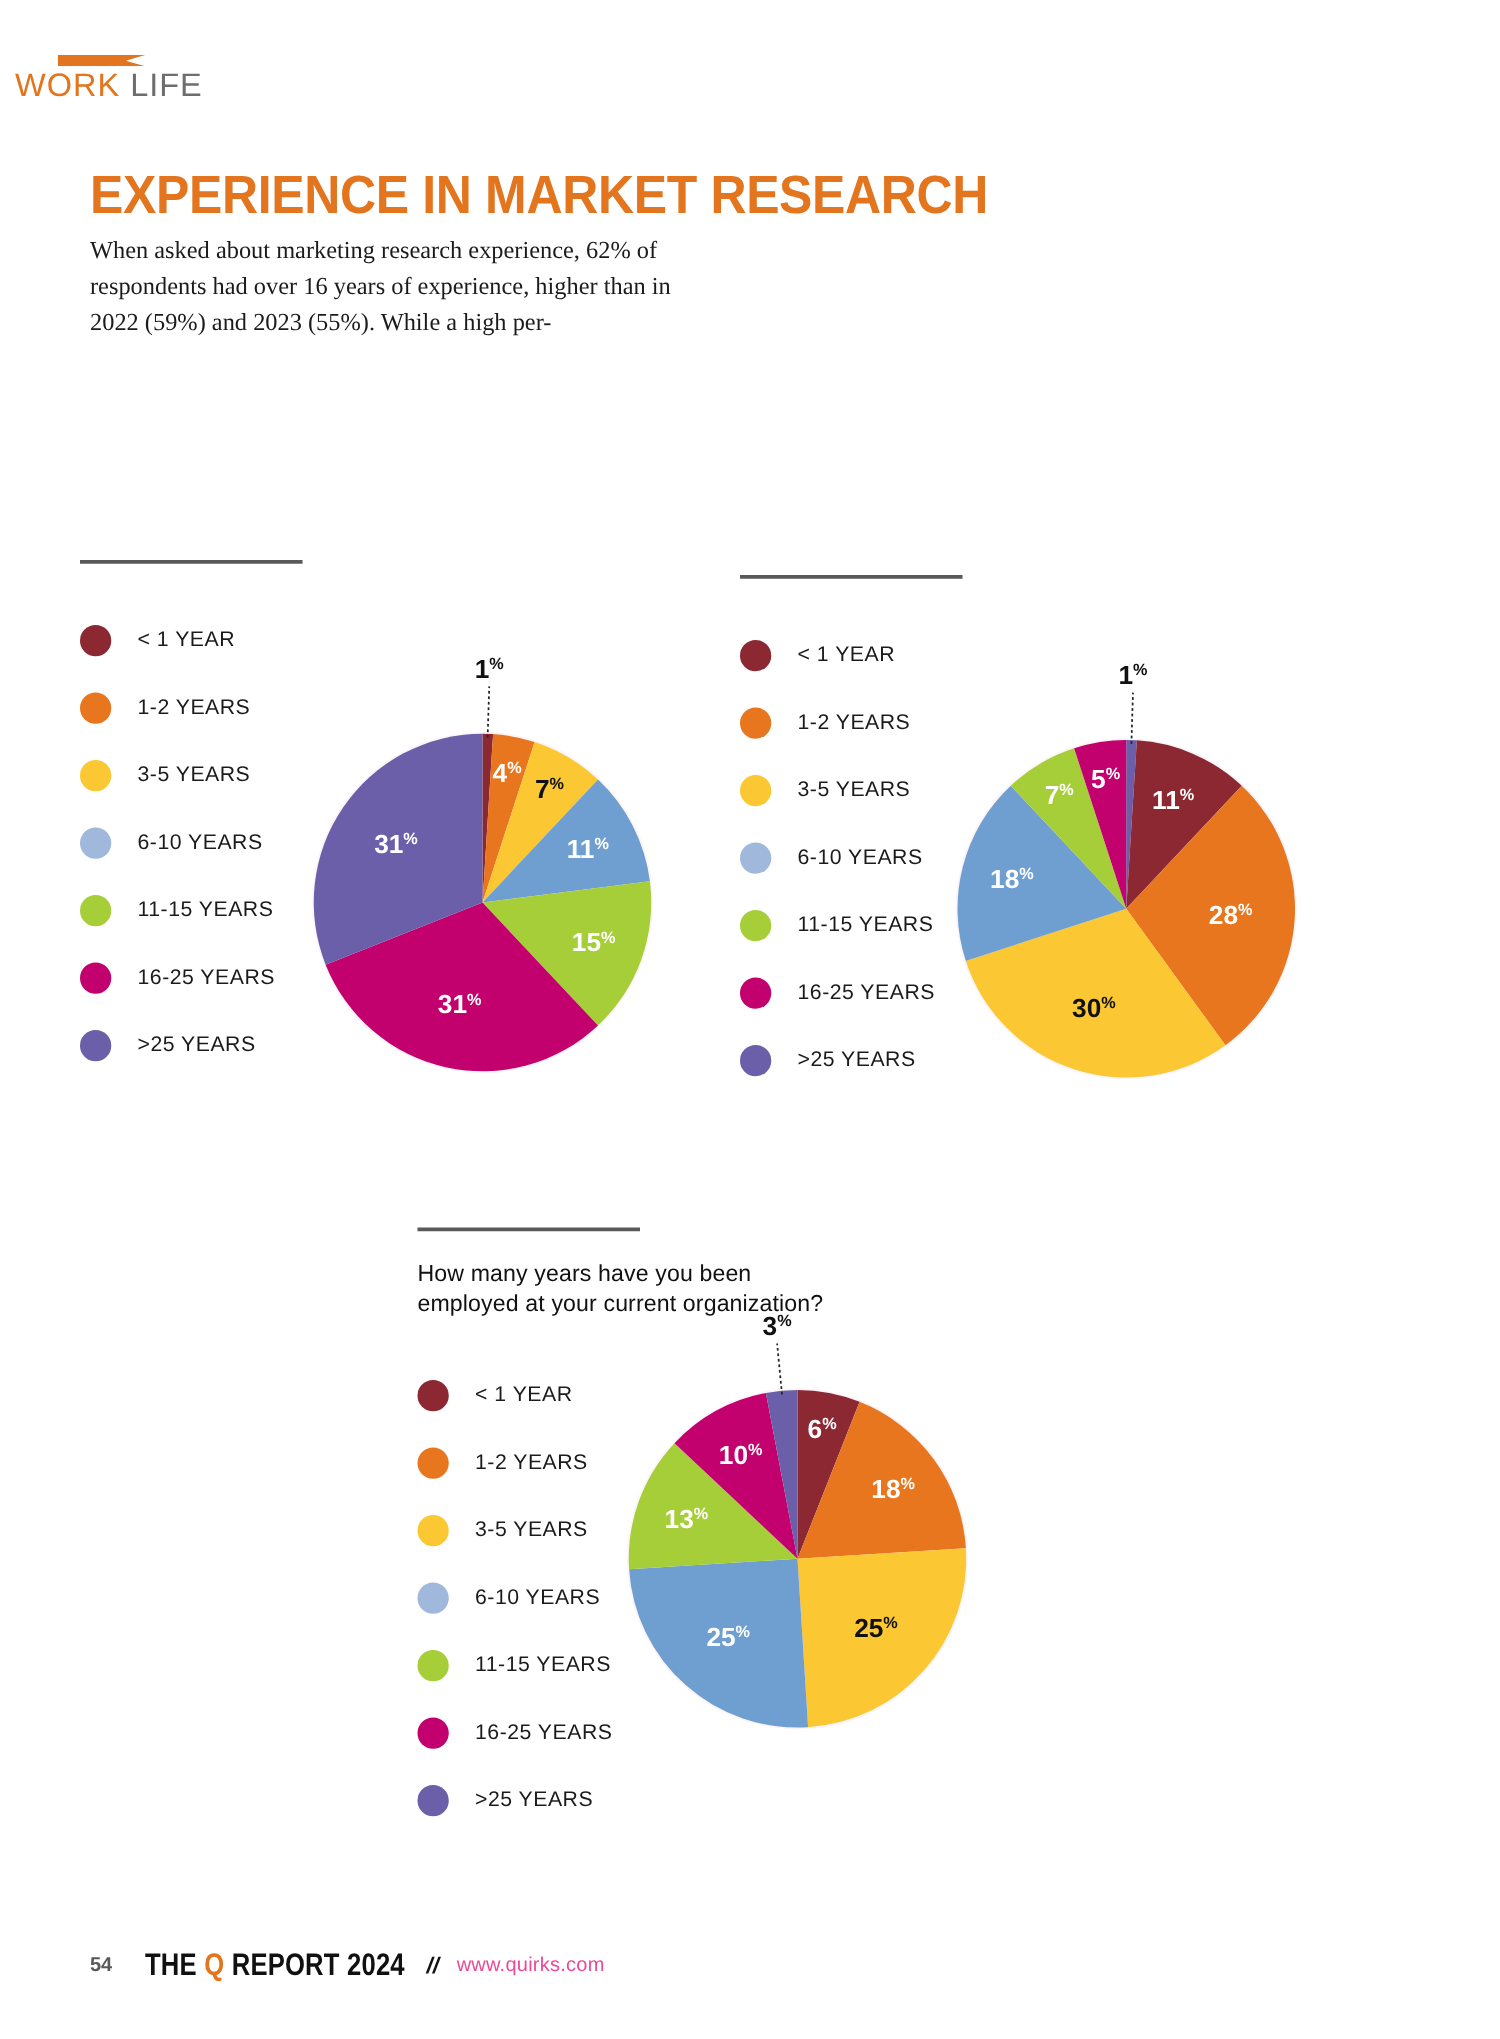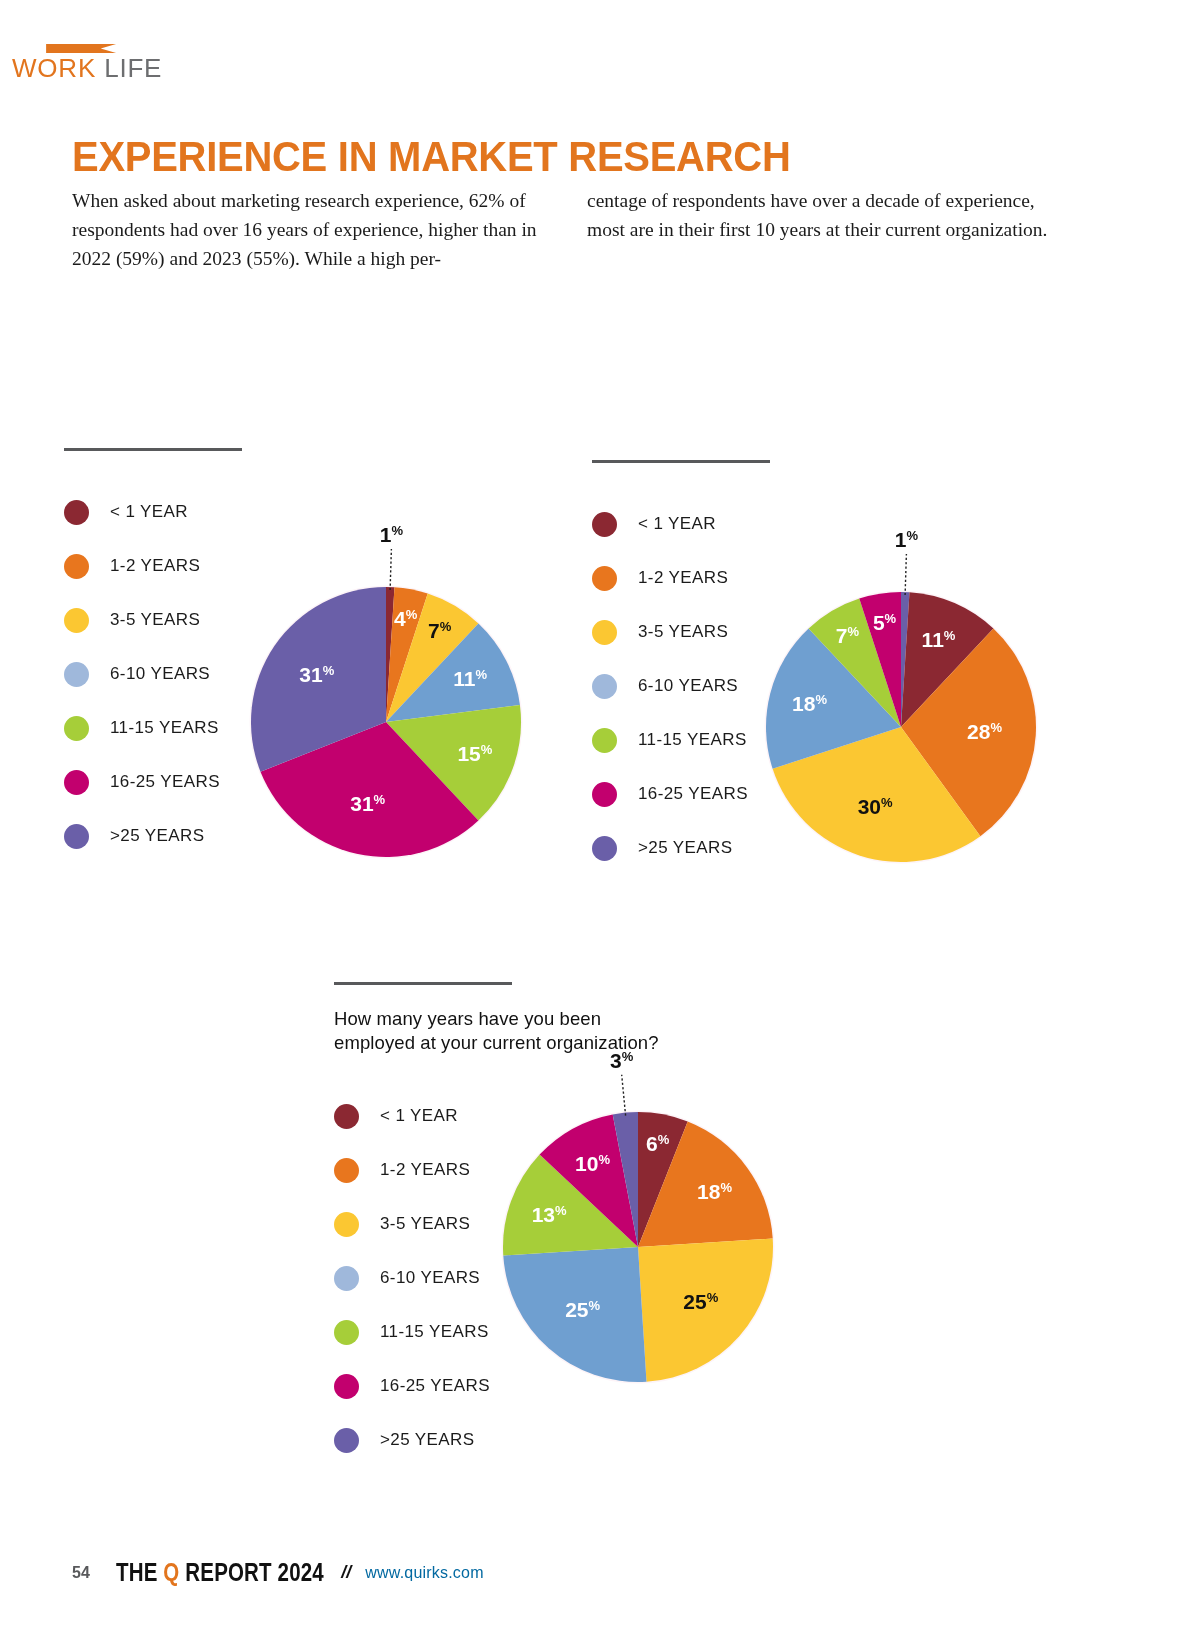--- a/index.html
+++ b/index.html
@@ -63,37 +63,36 @@
   
   .footer{position:absolute;left:72px;bottom:44px;display:flex;align-items:center;margin-top:47px;}
   .pg{font-size:16px;color:#58595b;font-weight:bold;}
   .foot-title{
     margin-left:26px;font-size:25px;font-weight:bold;color:#111;letter-spacing:.2px;
     font-family:"Liberation Sans Narrow","Liberation Sans",sans-serif;
     transform:scaleX(.82);transform-origin:left center;white-space:nowrap;
   }
   .foot-title .q{color:#E2751E;}
   .foot-slash{margin-left:-28px;font-size:18px;font-weight:bold;color:#111;font-style:italic;}
-  .foot-url{margin-left:14px;font-size:16px;color:#0369a1;letter-spacing:.2px;}
+  .foot-url{margin-left:14px;font-size:16px;color:#ec4899;letter-spacing:.2px;}
 </style>
 </head>
 <body>
 
 <div class="runhead">
   <div class="runhead-flag"></div>
   <div class="runhead-text">
     <span class="w">WORK</span><span>&nbsp;</span><span class="l">LIFE</span>
   </div>
 </div>
 
 <div class="headline">EXPERIENCE IN MARKET RESEARCH</div>
 
 <div class="deck">
   <div class="deck-col">When asked about marketing research experience, 62% of respondents had over 16 years of experience, higher than in 2022 (59%) and 2023 (55%). While a high per-</div>
-  <div class="deck-col">centage of respondents have over a decade of experience, most are in their first 10 years at their current organization.</div>
 </div>
 
 <div class="chart-block" style="left:64px;top:448px;">
   <div class="rule"></div>
   <div class="legend">
       <div class="legend-row">
         <span class="legend-dot" style="background: rgb(139, 40, 50);"></span>
         <span class="legend-label">&lt; 1 YEAR</span>
       </div>
       <div class="legend-row">

